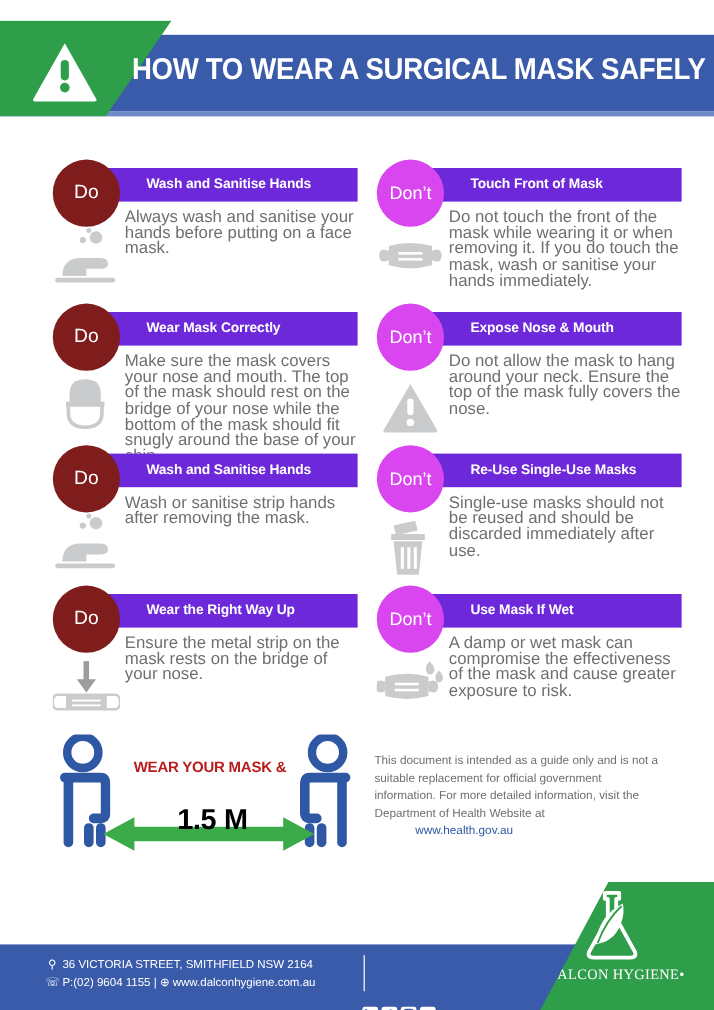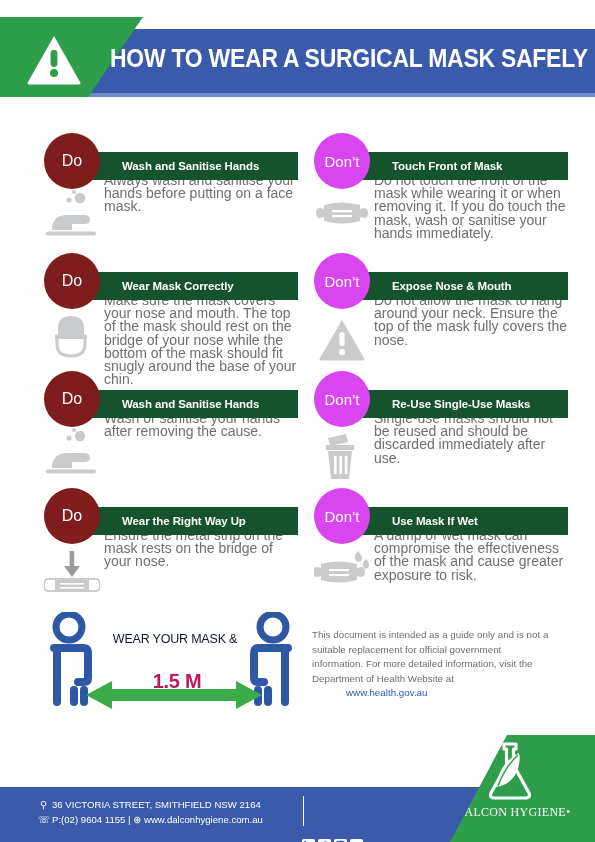--- a/index.html
+++ b/index.html
@@ -86,23 +86,23 @@
     color: #ffffff;
     font-size: 16px;
     font-weight: normal;
     z-index: 3;
   }
   .badge.do    { background: #7f1d1d; }
   .badge.dont  { background: #d946ef; font-size: 15px; }
 
   .card-title-bar {
     position: absolute;
-    left: 50px; top: 32px;
+    left: 50px; top: 20px;
     width: 208px; height: 28px;
-    background: #14532d;
+    background: #6d28d9;
     display: flex;
     align-items: center;
     z-index: 2;
   }
   .card-title {
     margin-left: 32px;
     color: #ffffff;
     font-size: 11.5px;
     font-weight: bold;
     letter-spacing: -0.1px;
@@ -130,38 +130,38 @@
     width: 262px; height: 110px;
   }
   .dp-person { position: absolute; top: 4px; width: 46px; height: 100px; }
   .dp-person.left  { left: 6px; }
   .dp-person.right { left: 210px; }
   .dp-text {
     position: absolute;
     left: 40px; top: 24px;
     width: 190px;
     text-align: center;
-    color: #0f172a;
+    color: #b91c1c;
     font-size: 12.5px;
-    font-weight: normal;
+    font-weight: bold;
     line-height: 15px;
     letter-spacing: -0.2px;
   }
   .dp-arrow {
     position: absolute;
     left: 46px; top: 72px;
     width: 176px; height: 30px;
   }
   .dp-metres {
     position: absolute;
     left: 92px; top: 62px;
     width: 90px;
     text-align: center;
-    color: #be185d;
-    font-size: 20px;
+    color: #000000;
+    font-size: 24px;
     font-weight: bold;
     letter-spacing: -0.3px;
     z-index: 3;
   }
 
   
   .disclaimer {
     position: absolute;
     left: 312px; top: 628px;
     width: 240px;
@@ -333,21 +333,21 @@
         <circle cx="28" cy="38" r="3.1" fill="#ffffff"></circle>
       </svg>
     </div>
   </div>
 
   <div class="card col-left" style="top:238px;">
     <div class="card-title-bar">
       <span class="card-title">Wash and Sanitise Hands</span>
     </div>
     <div class="badge do">Do</div>
-    <div class="card-body">Wash or sanitise your hands after removing the cause.</div>
+    <div class="card-body">Wash or sanitise strip hands after removing the mask.</div>
     <div class="card-icon">
       <svg viewBox="0 0 56 54" width="56" height="54">
         <circle cx="36" cy="12" r="5.2" fill="#c9cbcd"></circle>
         <circle cx="25" cy="14" r="2.6" fill="#c9cbcd"></circle>
         <circle cx="30" cy="6" r="2.1" fill="#c9cbcd"></circle>
         <path d="M8 44 Q8 30 22 29 L40 29 Q46 29 46 34 Q46 38 40 38 L28 38 L28 44 Z" fill="#c9cbcd"></path>
         <path d="M4 45.5 L50 45.5 Q52 45.5 52 47.5 Q52 49.5 50 49.5 L4 49.5 Q2 49.5 2 47.5 Q2 45.5 4 45.5 Z" fill="#c9cbcd"></path>
       </svg>
     </div>
   </div>

